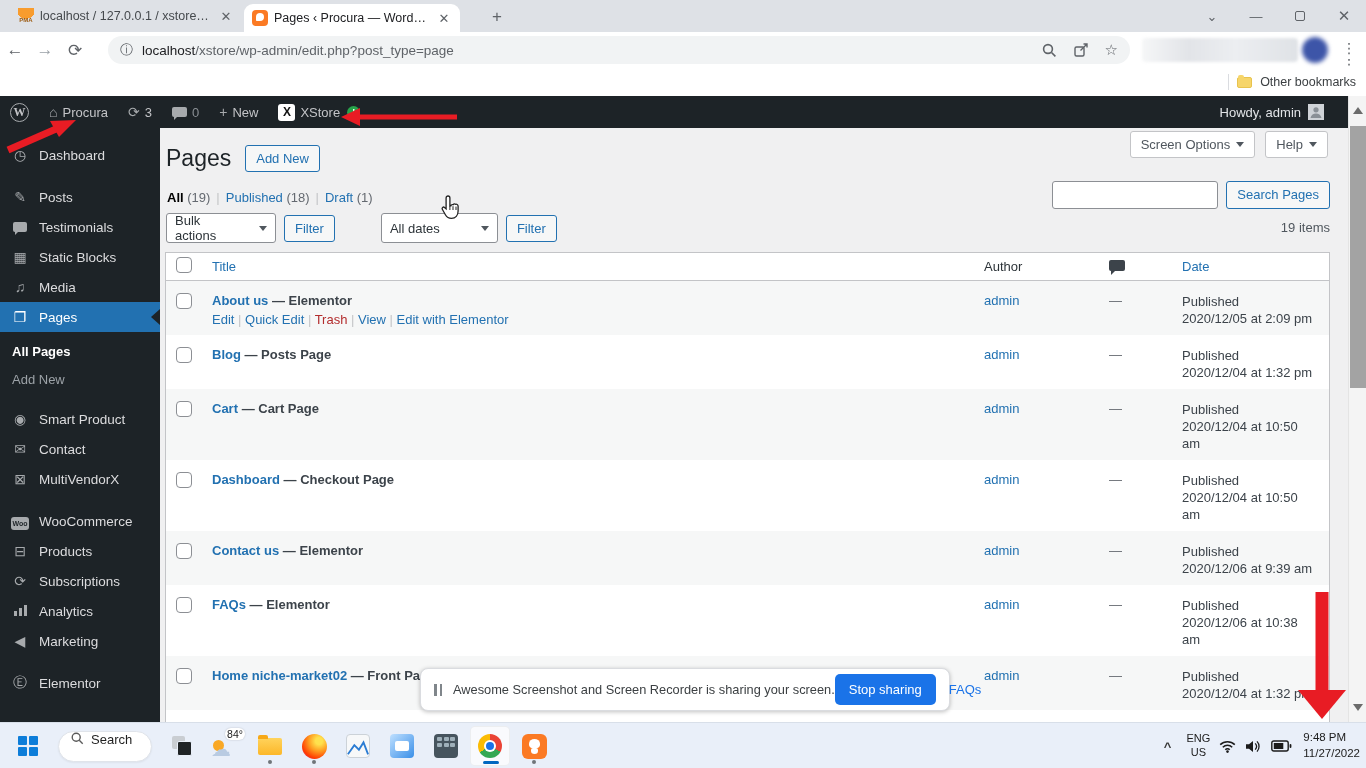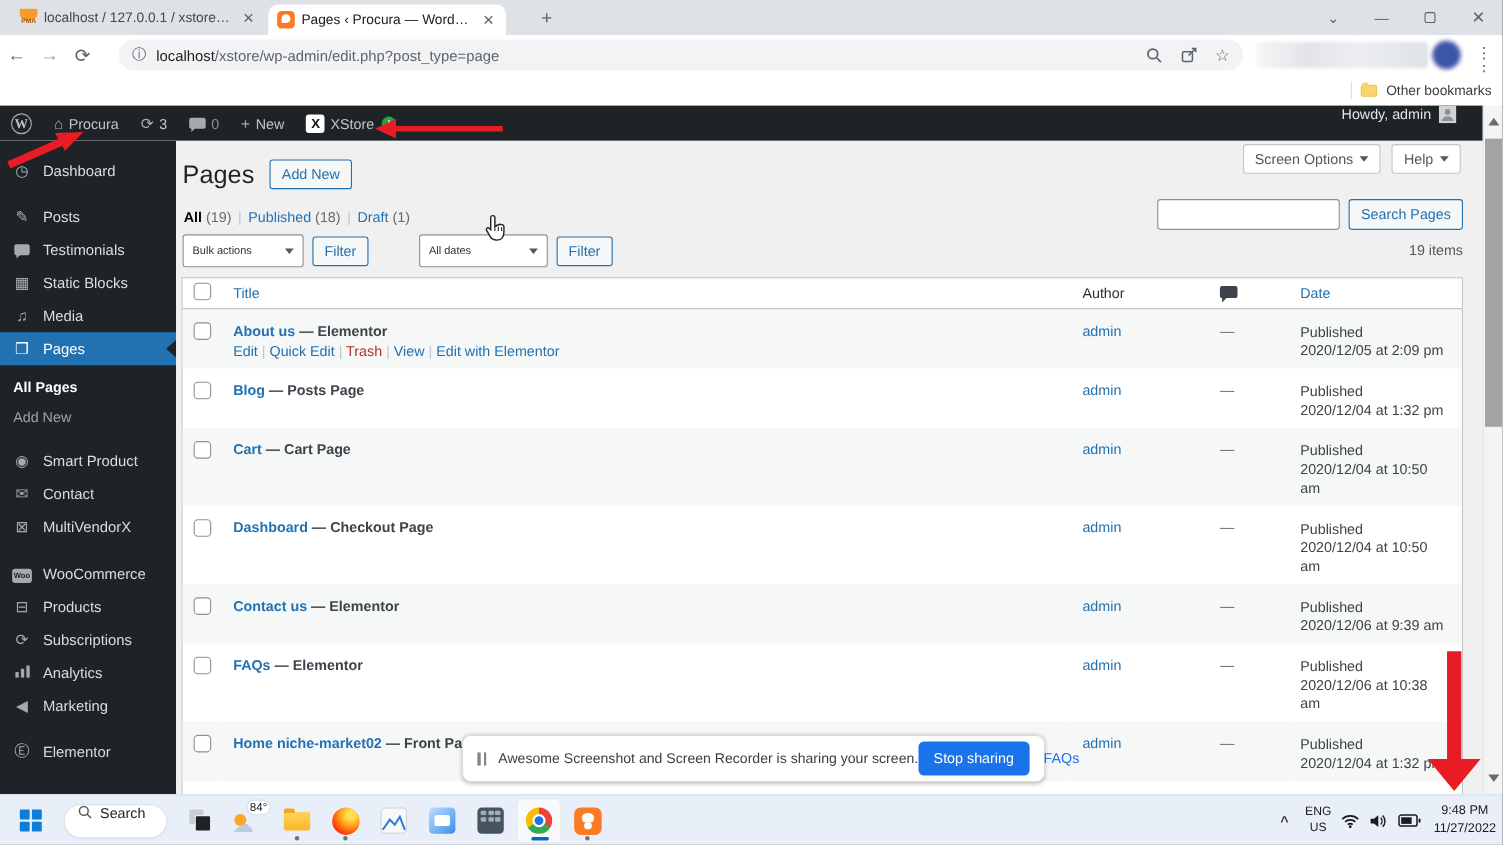--- a/index.html
+++ b/index.html
@@ -51,21 +51,21 @@
   
   .adminbar { position:absolute; top:96px; left:0; width:1348px; height:32px; background:#1d2327; display:flex; align-items:center; color:#c3c4c7; font-size:13px; }
   .ab-item { display:flex; align-items:center; gap:5px; padding:0 10px; height:32px; cursor:pointer; white-space:nowrap; }
   .wp-logo { width:19px; height:19px; border:1.5px solid #a7aaad; border-radius:50%; color:#c3c4c7; font-family:"Liberation Serif",serif; font-size:12px; font-weight:bold; text-align:center; line-height:16px; }
   .ab-ic { color:#a7aaad; font-size:14px; }
   .ab-bubble { width:15px; height:10px; background:#a7aaad; border-radius:2px; position:relative; }
   .ab-bubble:after { content:""; position:absolute; left:2px; bottom:-3px; border:3px solid transparent; border-top-color:#a7aaad; border-left-color:#a7aaad; }
   .ab-count-muted { color:#8a8f94; }
   .xstore-logo { width:17px; height:17px; background:#fff; border-radius:3px; color:#111; font-weight:bold; font-size:12px; text-align:center; line-height:17px; }
   .xstore-badge { width:13px; height:13px; background:#27a34a; border-radius:50%; color:#fff; font-size:9px; font-weight:bold; text-align:center; line-height:13px; margin-left:2px; }
-  .howdy { position:absolute; right:24px; top:0; height:32px; display:flex; gap:7px; color:#e2e4e7; }
+  .howdy { position:absolute; right:24px; top:0; height:32px; display:flex; align-items:center; gap:7px; color:#e2e4e7; }
 
   
   .workspace { position:absolute; top:128px; left:0; width:1366px; height:594px; overflow:hidden; background:#f0f0f1; }
 
   
   .sidebar { position:absolute; left:0; top:0; width:160px; height:594px; background:#1d2327; padding-top:12px; }
   .menu-item { display:flex; align-items:center; height:30px; padding:0 10px; color:#dcdcde; font-size:13.5px; cursor:pointer; position:relative; }
   .mi { width:20px; margin-right:9px; color:#a7aaad; font-size:14px; text-align:center; flex:none; }
   .menu-item.active { background:#2271b1; color:#fff; }
   .menu-item.active .mi { color:#fff; }
@@ -88,21 +88,21 @@
   .h1row { position:absolute; top:17px; left:6px; display:flex; align-items:center; gap:14px; }
   .page-h1 { font-size:23px; font-weight:400; color:#1d2327; }
   .btn-outline { background:#f6f7f7; border:1px solid #2271b1; border-radius:3px; color:#2271b1; font-size:13px; padding:5px 10px; cursor:pointer; white-space:nowrap; }
   .views { position:absolute; top:62px; left:7px; font-size:13px; display:flex; align-items:center; gap:6px; }
   .view { cursor:pointer; }
   .view .view-label { color:#2271b1; }
   .view.current .view-label { color:#000; font-weight:bold; }
   .view-count { color:#646970; }
   .view-sep { color:#c3c4c7; }
   .tablenav { position:absolute; top:85px; left:6px; display:flex; align-items:center; gap:8px; }
-  .select { height:30px; background:#fff; border:1px solid #8c8f94; border-radius:3px; font-size:10px; color:#2c3338; display:flex; align-items:center; padding:0 8px; gap:14px; cursor:pointer; }
+  .select { height:30px; background:#fff; border:1px solid #8c8f94; border-radius:3px; font-size:13px; color:#2c3338; display:flex; align-items:center; padding:0 8px; gap:14px; cursor:pointer; }
   .select .tri-down { border-top-color:#50575e; }
   .searchbox { position:absolute; top:53px; right:18px; display:flex; gap:8px; }
   .search-input { width:166px; height:28px; border:1px solid #8c8f94; border-radius:3px; background:#fff; font-size:13px; padding:0 6px; }
   .items-count { position:absolute; top:92px; right:18px; font-size:13px; color:#50575e; }
 
   
   .table-wrap { position:absolute; top:124px; left:5px; right:18px; background:#fff; border:1px solid #c3c4c7; }
   table { width:100%; border-collapse:collapse; font-size:13px; }
   thead th { height:27px; text-align:left; font-weight:400; padding:0 10px; border-bottom:1px solid #c3c4c7; color:#2c3338; }
   th.sortable { color:#2271b1; cursor:pointer; }
@@ -169,21 +169,21 @@
   .chrome-ic:before { content:""; position:absolute; left:6px; top:6px; width:12px; height:12px; background:#fff; border-radius:50%; }
   .chrome-ic:after { content:""; position:absolute; left:8px; top:8px; width:8px; height:8px; background:#1a73e8; border-radius:50%; }
   .active-line { position:absolute; bottom:1px; left:12px; width:16px; height:3px; background:#0067c0; border-radius:2px; }
   .xampp-ic { width:25px; height:25px; border-radius:6px; background:#fb7a24; position:relative; }
   .xampp-ic:before { content:""; position:absolute; left:7px; top:5px; width:11px; height:9px; background:#fff; border-radius:50% 50% 40% 40%; }
   .xampp-ic:after { content:""; position:absolute; left:9px; top:14px; width:7px; height:6px; background:#fff; border-radius:2px 2px 50% 50%; }
   .run-dot { position:absolute; bottom:2px; left:18px; width:4px; height:4px; border-radius:50%; background:#70757a; }
   .tb-right { position:absolute; right:6px; top:0; height:46px; display:flex; align-items:center; gap:9px; }
   .tray-chevron { font-size:13px; color:#3a3a3a; font-weight:bold; padding:0 6px; cursor:pointer; }
   .lang { font-size:11px; color:#1b1b1b; text-align:center; line-height:1.25; cursor:pointer; }
-  .clock { font-size:11.5px; color:#1b1b1b; text-align:center; line-height:1.35; cursor:pointer; margin-left:2px; }
+  .clock { font-size:11.5px; color:#1b1b1b; text-align:left; line-height:1.35; cursor:pointer; margin-left:2px; }
   .tray-ic { display:flex; align-items:center; cursor:pointer; }
 
   
   .annot { position:absolute; inset:0; pointer-events:none; z-index:90; }
   .cursor { position:absolute; left:440px; top:194px; z-index:85; pointer-events:none; }
 </style>
 </head>
 <body>
 
 <div class="screen">

